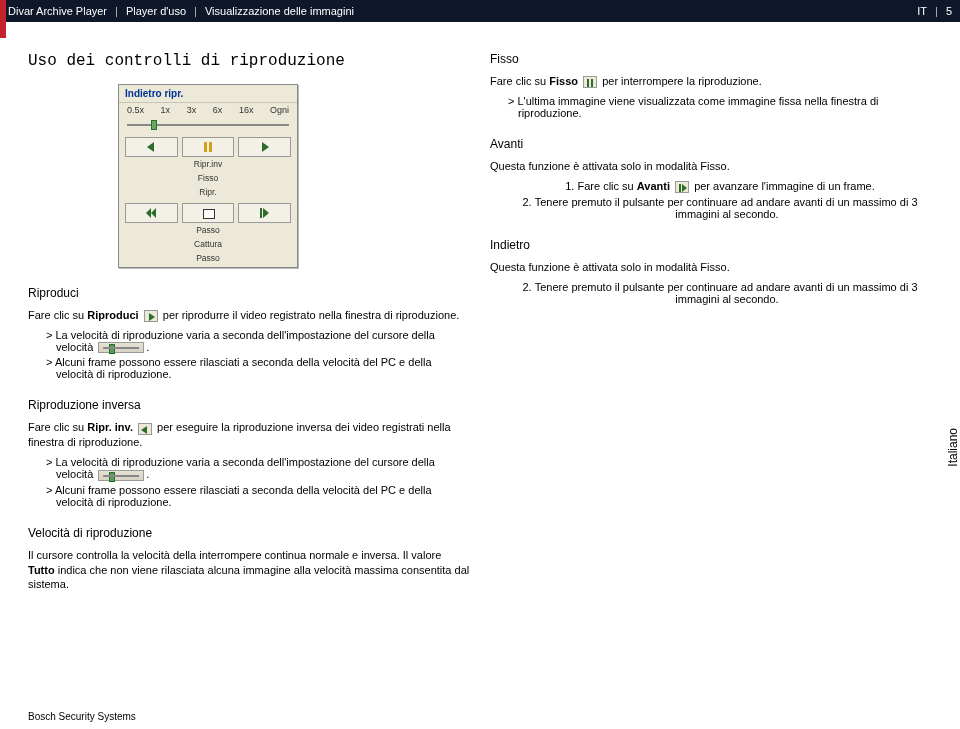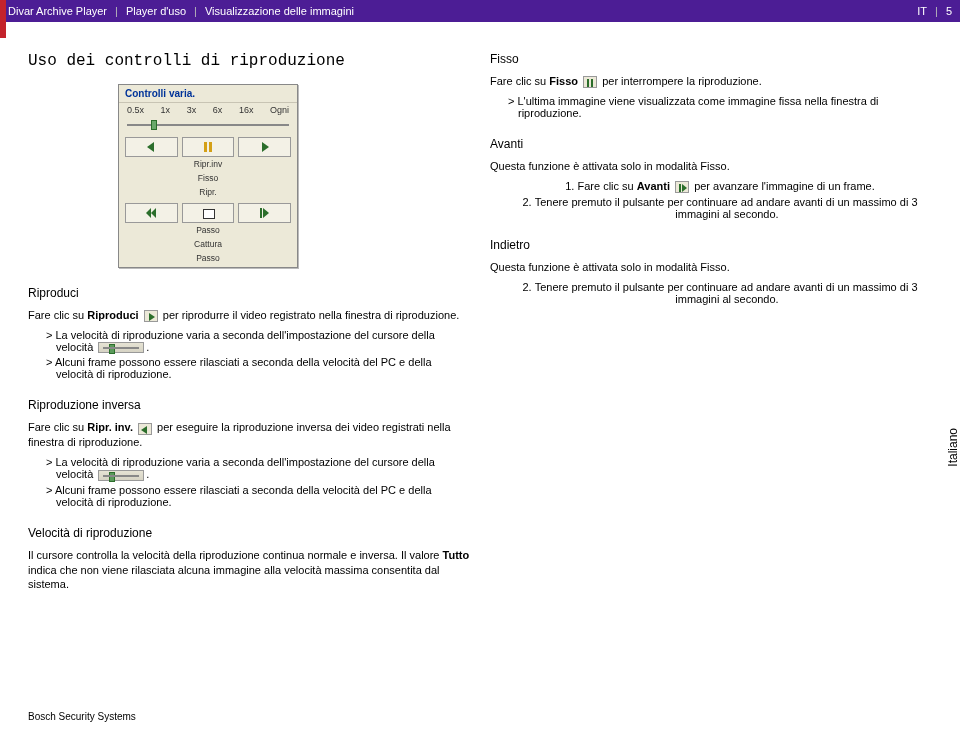--- a/index.html
+++ b/index.html
@@ -6,21 +6,21 @@
   html, body { margin:0; padding:0; }
   body {
     width:960px; height:729px;
     font-family: Arial, Helvetica, sans-serif;
     font-size:11px;
     color:#000;
     background:#fff;
     position:relative;
   }
   .topbar {
-    background:#4c1d95;
+    background:#0f172a;
     color:#fff;
     height:22px;
     display:flex;
     align-items:center;
     padding:0 8px;
     justify-content:space-between;
   }
   .topbar .left, .topbar .right { display:flex; align-items:center; gap:4px; }
   .topbar .sep { margin:0 4px; color:#bbb; }
   .left-accent {
@@ -144,21 +144,21 @@
     <span>5</span>
   </div>
 </div>
 
 <div class="content">
 
   <div class="col">
     <h1>Uso dei controlli di riproduzione</h1>
 
     <div class="panel">
-      <div class="title">Controlli varia.</div>
+      <div class="title">Indietro ripr.</div>
       <div class="speedrow">
         <span>0.5x</span>
         <span>1x</span>
         <span>3x</span>
         <span>6x</span>
         <span>16x</span>
         <span>Ogni</span>
       </div>
       <div class="track">
           <div class="rail"></div>
@@ -215,21 +215,21 @@
       <span class="icon playrev"></span>
       <span> per eseguire la riproduzione inversa dei video registrati nella finestra di riproduzione.</span>
     </p>
     <ul class="indent-list">
       <li><span>La velocità di riproduzione varia a seconda dell'impostazione del cursore della velocità </span><span class="slider-chip"></span><span>.</span></li>
       <li>Alcuni frame possono essere rilasciati a seconda della velocità del PC e della velocità di riproduzione.</li>
     </ul>
 
     <h2>Velocità di riproduzione</h2>
     <p>
-      <span>Il cursore controlla la velocità della riproduzione continua normale e inversa. Il valore </span><b class="strong">Tutto</b><span> indica che non viene rilasciata alcuna immagine alla velocità massima consentita dal sistema.</span>
+      <span>Il cursore controlla la velocità della interrompere continua normale e inversa. Il valore </span><b class="strong">Tutto</b><span> indica che non viene rilasciata alcuna immagine alla velocità massima consentita dal sistema.</span>
     </p>
   </div>
 
   <div class="col">
     <h2 style="margin-top:0">Fisso</h2>
     <p>
       <span>Fare clic su </span><b class="strong">Fisso</b>
       <span class="icon pause"></span>
       <span> per interrompere la riproduzione.</span>
     </p>

